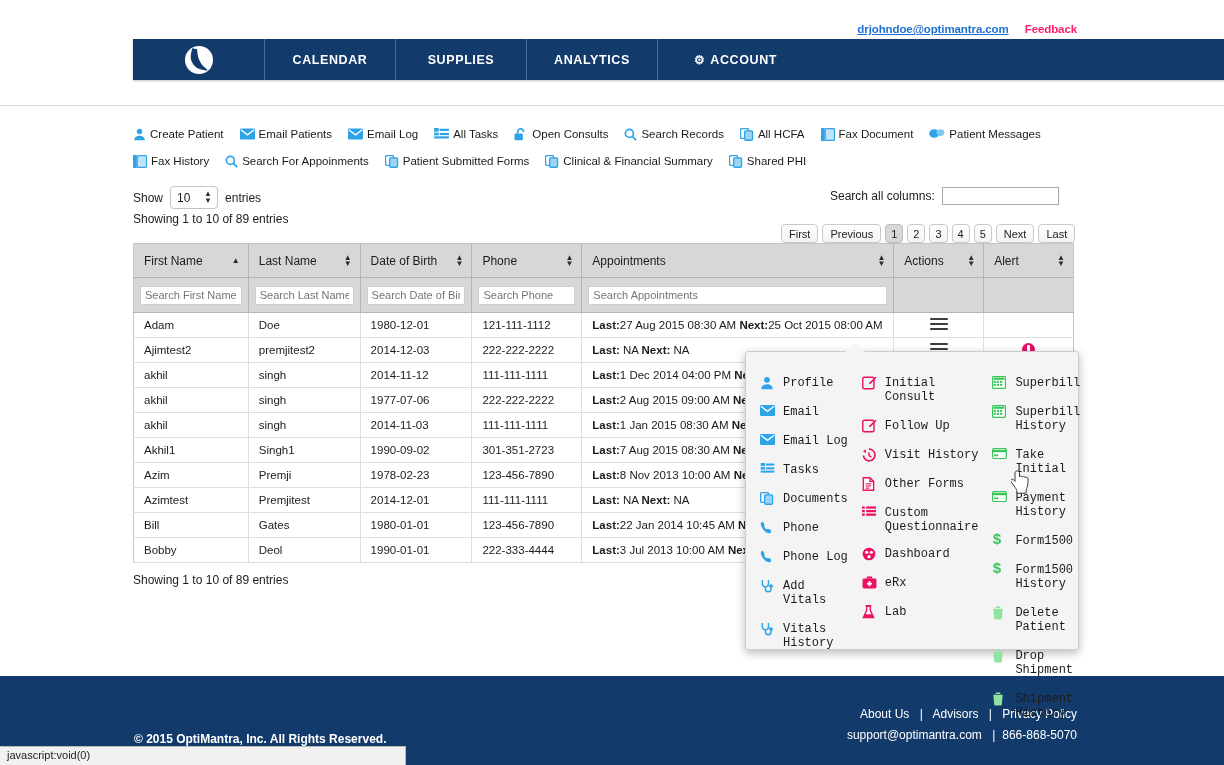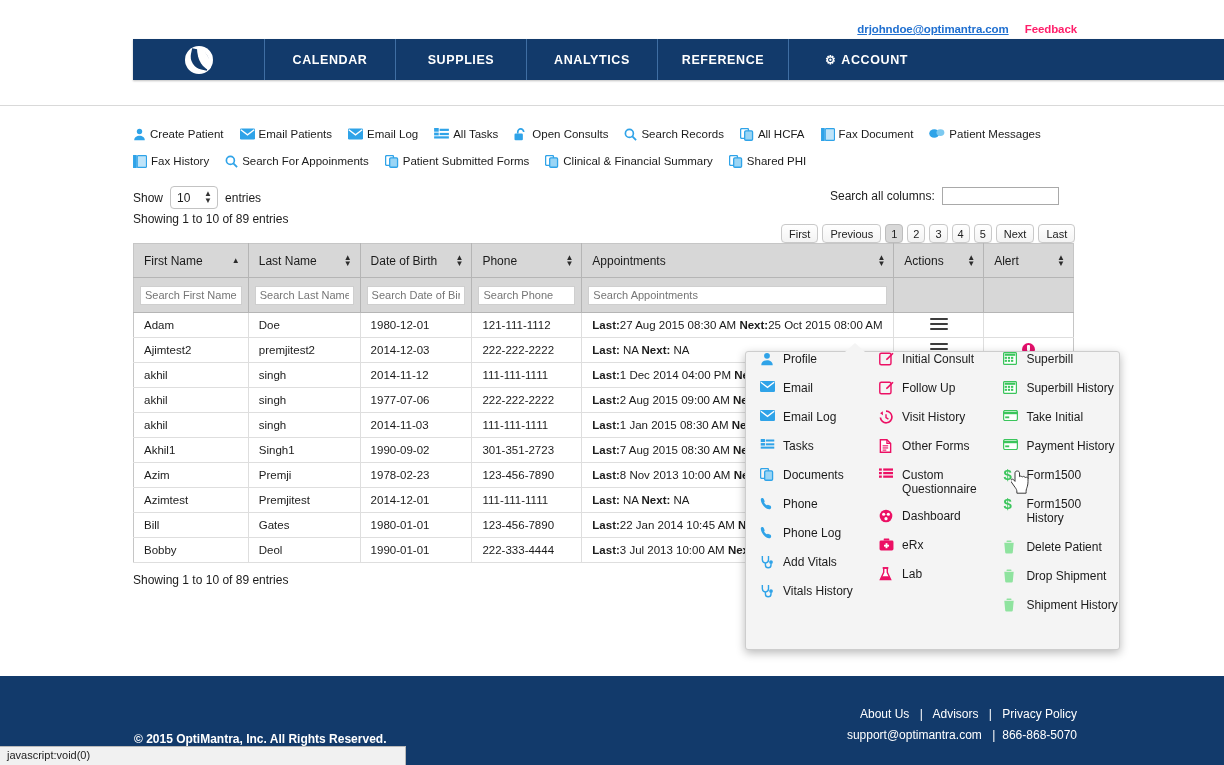--- a/index.html
+++ b/index.html
@@ -211,28 +211,29 @@
 
   #showinfo-bot { position:absolute; left:133px; top:573px; font-size:12px; color:#1b1b1b; }
 
   
   .c1{width:115px;} .c2{width:112px;} .c3{width:112px;} .c4{width:110px;}
   .c5{width:312px;} .c6{width:90px;} .c7{width:90px;}
 
   
   #ddmenu {
     position:absolute; left:745px; top:351px;
-    width:375px; height:299px;
+    width:334px; height:299px;
     background:#f4f4f4;
     border:1px solid #cdcdcd;
     border-radius:3px;
     box-shadow:0 3px 10px rgba(0,0,0,.28);
     display:flex;
-    padding:0 0 0 0;
+    padding:24px 0 0 0;
     z-index:50;
+    font-family:Liberation Mono, monospace;
   }
   #ddmenu:before {
     content:""; position:absolute; left:99px; top:-9px;
     border-left:10px solid transparent; border-right:10px solid transparent;
     border-bottom:9px solid #f4f4f4;
   }
   .ddcol { flex:1; padding:0 0 0 14px; }
   .ddcol.c-b { flex:1.05; }
   .ddcol.c-c { flex:1.1; }
   .ddi {
@@ -297,23 +298,20 @@
       <span class="logo-mark"></span>
     </div>
     <div class="navitem nav-cal">
       <span>CALENDAR</span>
     </div>
     <div class="navitem nav-sup">
       <span>SUPPLIES</span>
     </div>
     <div class="navitem nav-ana">
       <span>ANALYTICS</span>
-    </div>
-    <div class="navitem nav-ref">
-      <span>REFERENCE</span>
     </div>
     <div class="navitem nav-acc">
       <span class="gear-glyph">⚙</span>
       <span>ACCOUNT</span>
     </div>
   </div>
 
   <div id="hr-top"></div>
 </div>
 

